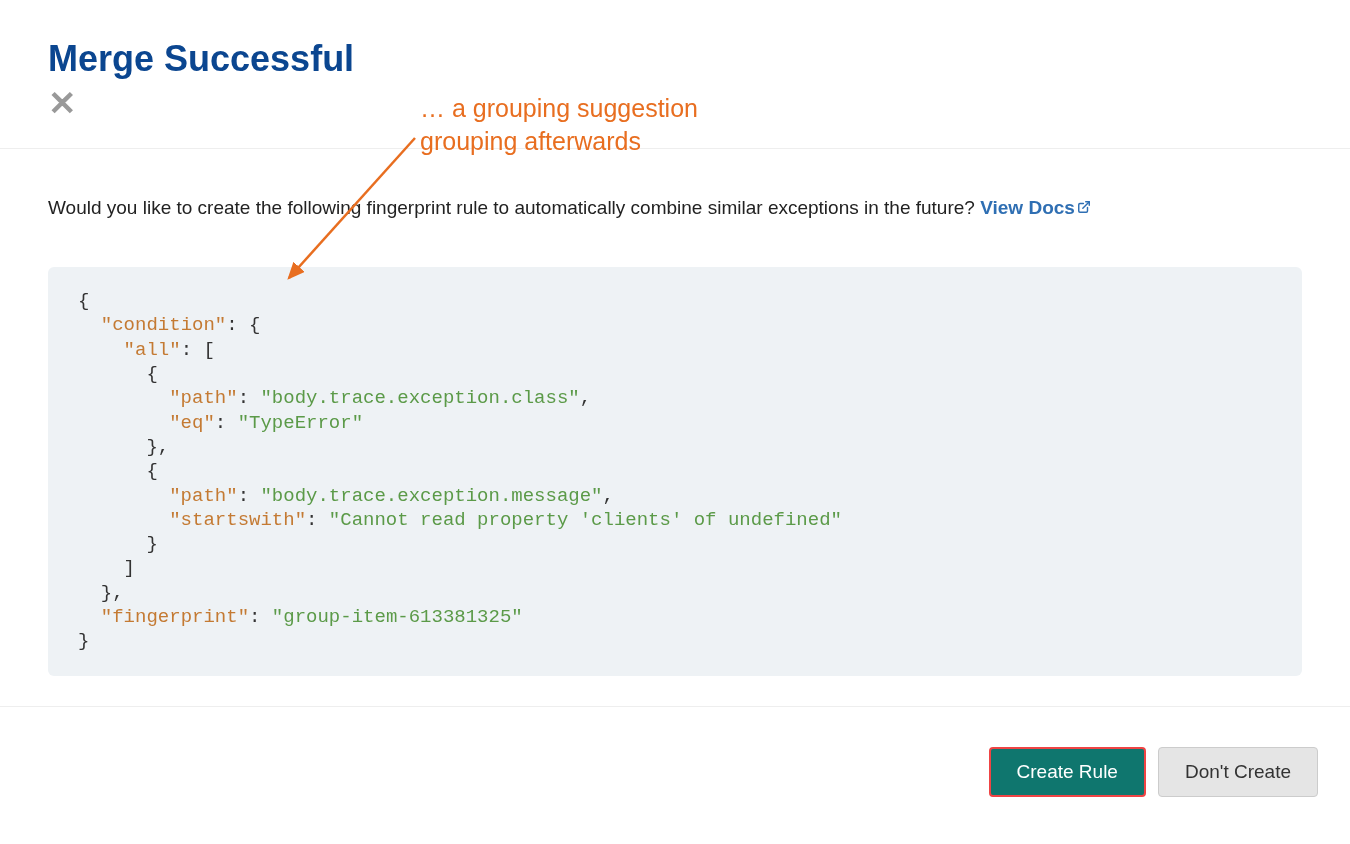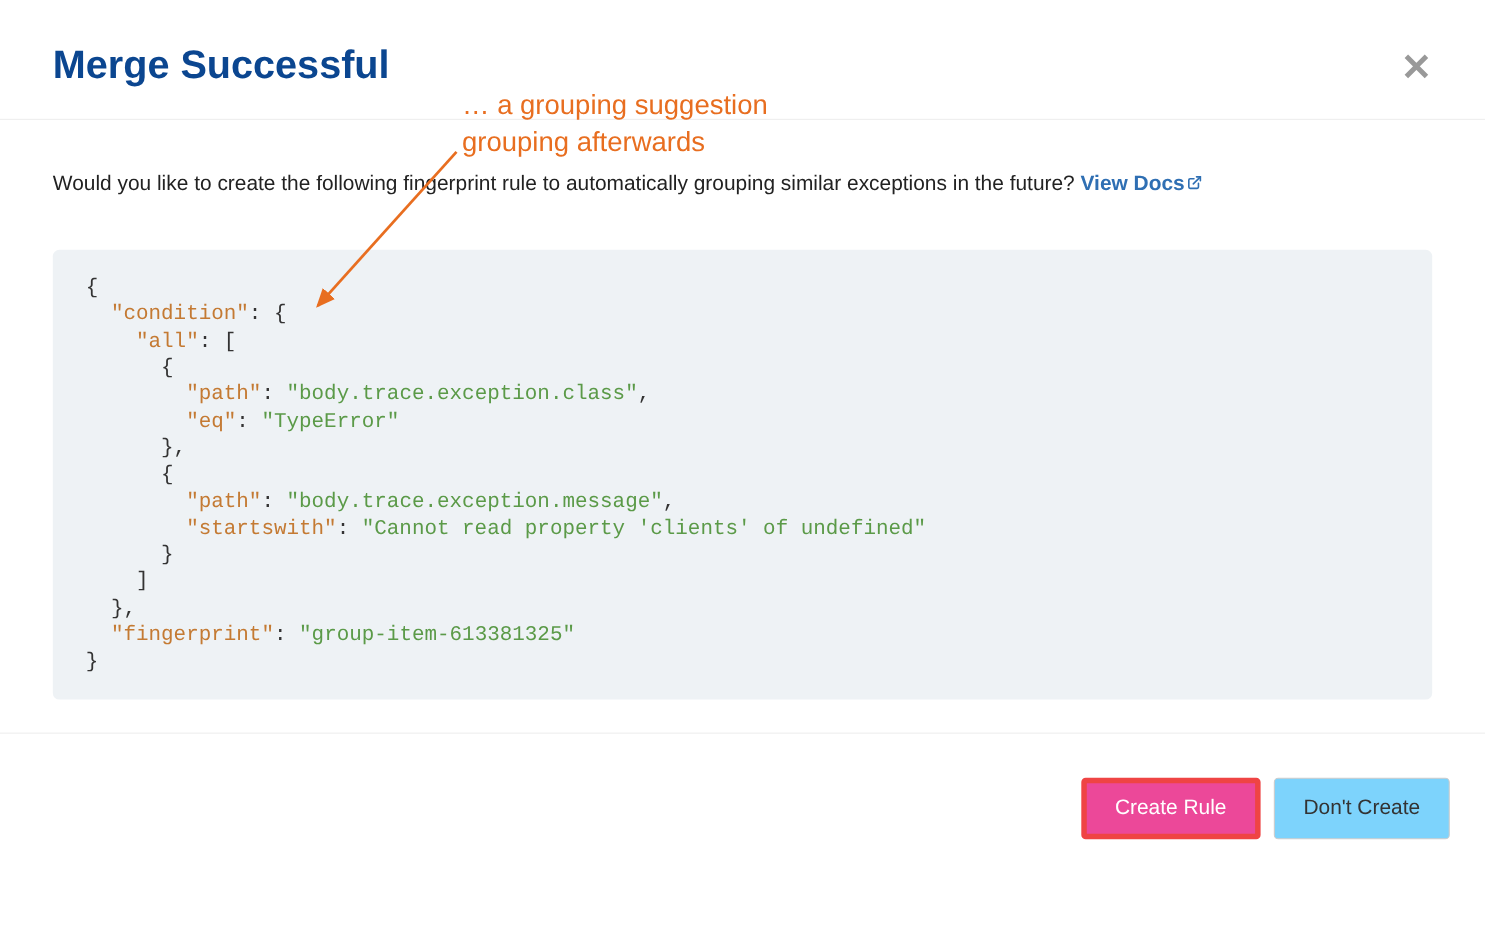--- a/index.html
+++ b/index.html
@@ -8,21 +8,22 @@
       background: #fff;
       width: 1350px;
       height: 844px;
       position: relative;
     }
     .modal-header {
       padding: 38px 48px 28px 48px;
       border-bottom: 1px solid #eee;
       display: flex;
       justify-content: space-between;
-      align-items: center;
+      align-items: flex-start;
+      flex-direction: column;
     }
     .modal-title {
       font-size: 36px;
       font-weight: 600;
       color: #0b4690;
     }
     .close-btn {
       color: #999;
       font-size: 34px;
       font-weight: 700;
@@ -69,57 +70,57 @@
       gap: 12px;
     }
     .btn {
       font-size: 19px;
       padding: 12px 26px;
       border-radius: 4px;
       cursor: pointer;
       font-family: inherit;
     }
     .btn-primary {
-      background: #ec4899;
+      background: #0f766e;
       color: #fff;
-      border: 5px solid #ef4444;
+      border: 2px solid #ef4444;
       font-weight: 500;
     }
     .btn-secondary {
-      background: #7dd3fc;
+      background: #e5e5e5;
       color: #333;
       border: 1px solid #ccc;
     }
     .annotation {
       position: absolute;
       color: #E86E20;
       font-size: 25px;
       line-height: 1.3;
       left: 420px;
-      top: 80px;
+      top: 92px;
       pointer-events: none;
     }
     .arrow-svg {
       position: absolute;
       left: 275px;
       top: 130px;
       pointer-events: none;
     }
   </style>
 </head>
 <body>
 
 <div class="modal-header">
   <h1 class="modal-title">Merge Successful</h1>
   <span class="close-btn">✕</span>
 </div>
 
 <div class="modal-body">
   <p class="prompt">
-    <span>Would you like to create the following fingerprint rule to automatically grouping similar exceptions in the future? </span><a href="#" class="docs-link"><span>View Docs</span><span class="ext-icon"><svg width="14" height="14" viewBox="0 0 24 24" fill="none" stroke="#2F6FB3" stroke-width="2.5" stroke-linecap="round" stroke-linejoin="round">
+    <span>Would you like to create the following fingerprint rule to automatically combine similar exceptions in the future? </span><a href="#" class="docs-link"><span>View Docs</span><span class="ext-icon"><svg width="14" height="14" viewBox="0 0 24 24" fill="none" stroke="#2F6FB3" stroke-width="2.5" stroke-linecap="round" stroke-linejoin="round">
             <path d="M18 13v6a2 2 0 0 1-2 2H5a2 2 0 0 1-2-2V8a2 2 0 0 1 2-2h6"></path>
             <polyline points="15 3 21 3 21 9"></polyline>
             <line x1="10" y1="14" x2="21" y2="3"></line>
           </svg></span></a>
   </p>
 
   <div class="code-block"><span class="p">{</span>
   <span class="k">"condition"</span><span class="p">: {</span>
     <span class="k">"all"</span><span class="p">: [</span>
       <span class="p">{</span>

